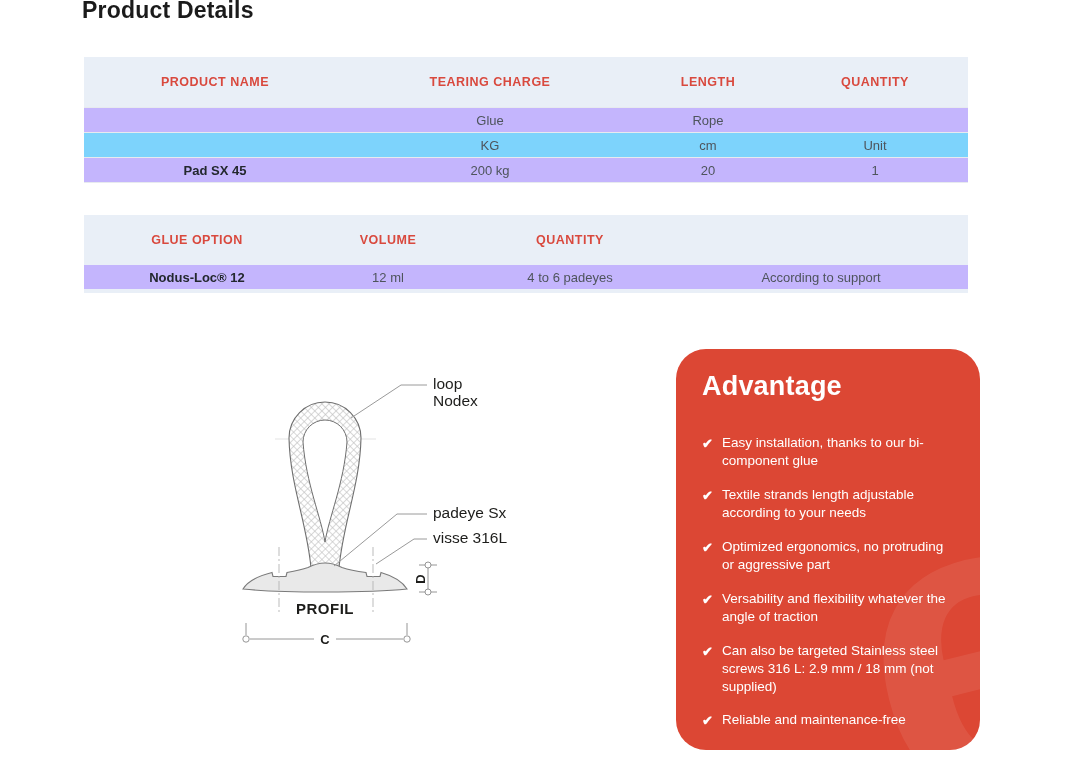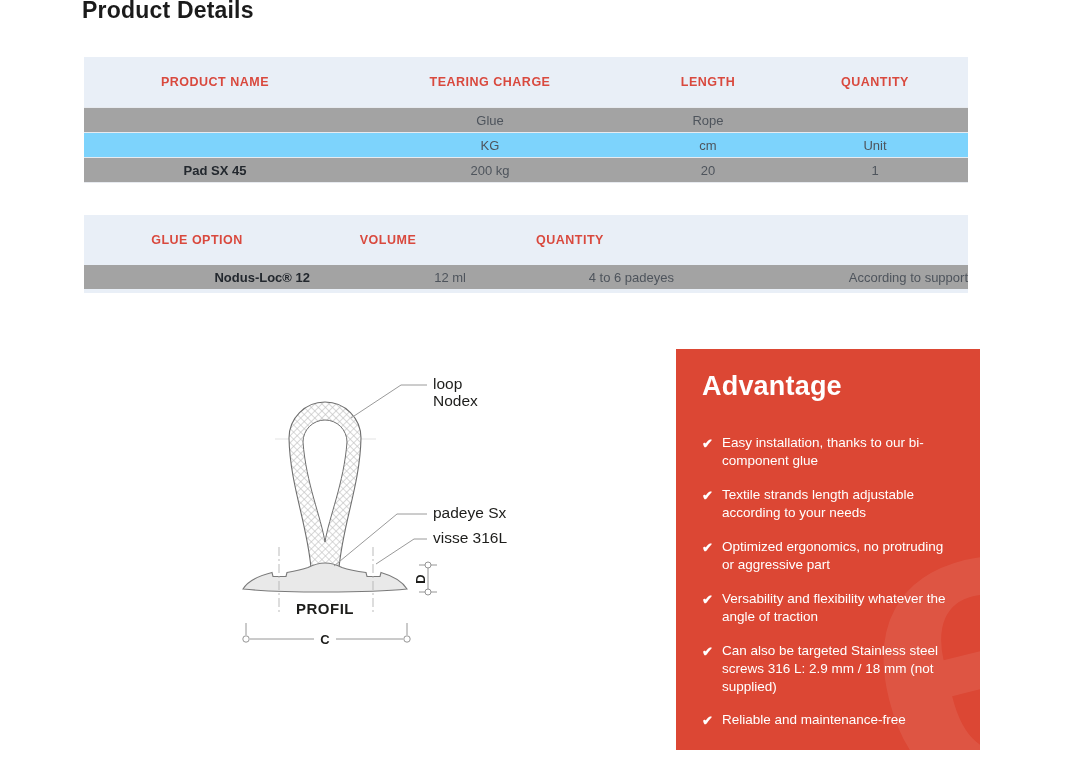--- a/index.html
+++ b/index.html
@@ -10,33 +10,33 @@
   .page-title { position:absolute; left:82px; top:-3px; margin:0; font-size:23px; font-weight:700; color:#1b1b1b; letter-spacing:0.2px; }
 
   table.tbl { position:absolute; left:84px; width:884px; border-collapse:collapse; table-layout:fixed; }
   .tbl1 { top:57px; }
   .tbl2 { top:215px; }
   .tbl th { background:#e9eff7; color:#d9493e; font-size:12.5px; font-weight:700; letter-spacing:0.5px; text-align:center; padding:18px; }
   .tbl1 th { height:40px; }
   .tbl2 th { height:43px; }
   .tbl td { text-align:center; font-size:13px; color:#4e545c; padding:0; }
   .tbl1 td { height:25px; }
-  .tbl2 td { height:26px;text-align:right; }
-  tr.r-white { background:#a3a3a3; }
+  .tbl2 td { height:26px; }
+  tr.r-white { background:#c4b5fd; }
   .tbl1 tr.r-white td { border-top:1px solid #e7eaef; border-bottom:1px solid #e7eaef; }
   tr.r-blue { background:#7dd3fc; }
   td.strong { font-weight:700; color:#23282e; }
   .tbl2 tbody td { border-bottom:4px solid #e9eff7; }
 
   .diagram { position:absolute; left:230px; top:365px; width:440px; height:295px; }
   .diagram svg { display:block; width:100%; height:100%; }
   .diagram text { font-family:"Liberation Sans", sans-serif; fill:#1d1d1b; }
 
   .advantage { position:absolute; left:676px; top:349px; width:304px; height:401px;
-               background:#dc4734; color:#fff; padding:22px 26px 0 26px; overflow:hidden; }
+               background:#dc4734; color:#fff; padding:22px 26px 0 26px; overflow:hidden;border-radius:30px; }
   .advantage h2 { margin:0 0 32px 0; font-size:27px; font-weight:700; letter-spacing:0.2px; position:relative; z-index:1; }
   .adv-list { list-style:none; margin:0; padding:0; position:relative; z-index:1; }
   .adv-item { display:flex; align-items:flex-start; gap:9px; margin-bottom:16px; font-size:13.5px; line-height:1.33; }
   .check { flex:0 0 auto; font-size:13px; font-weight:700; margin-top:1px; }
   .watermark { position:absolute; right:-120px; bottom:-85px; font-size:430px; font-weight:700; line-height:0.9;
                color:rgba(255,255,255,0.08); transform:rotate(-14deg); z-index:0; user-select:none; pointer-events:none; }
 </style>
 </head>
 <body>
 

